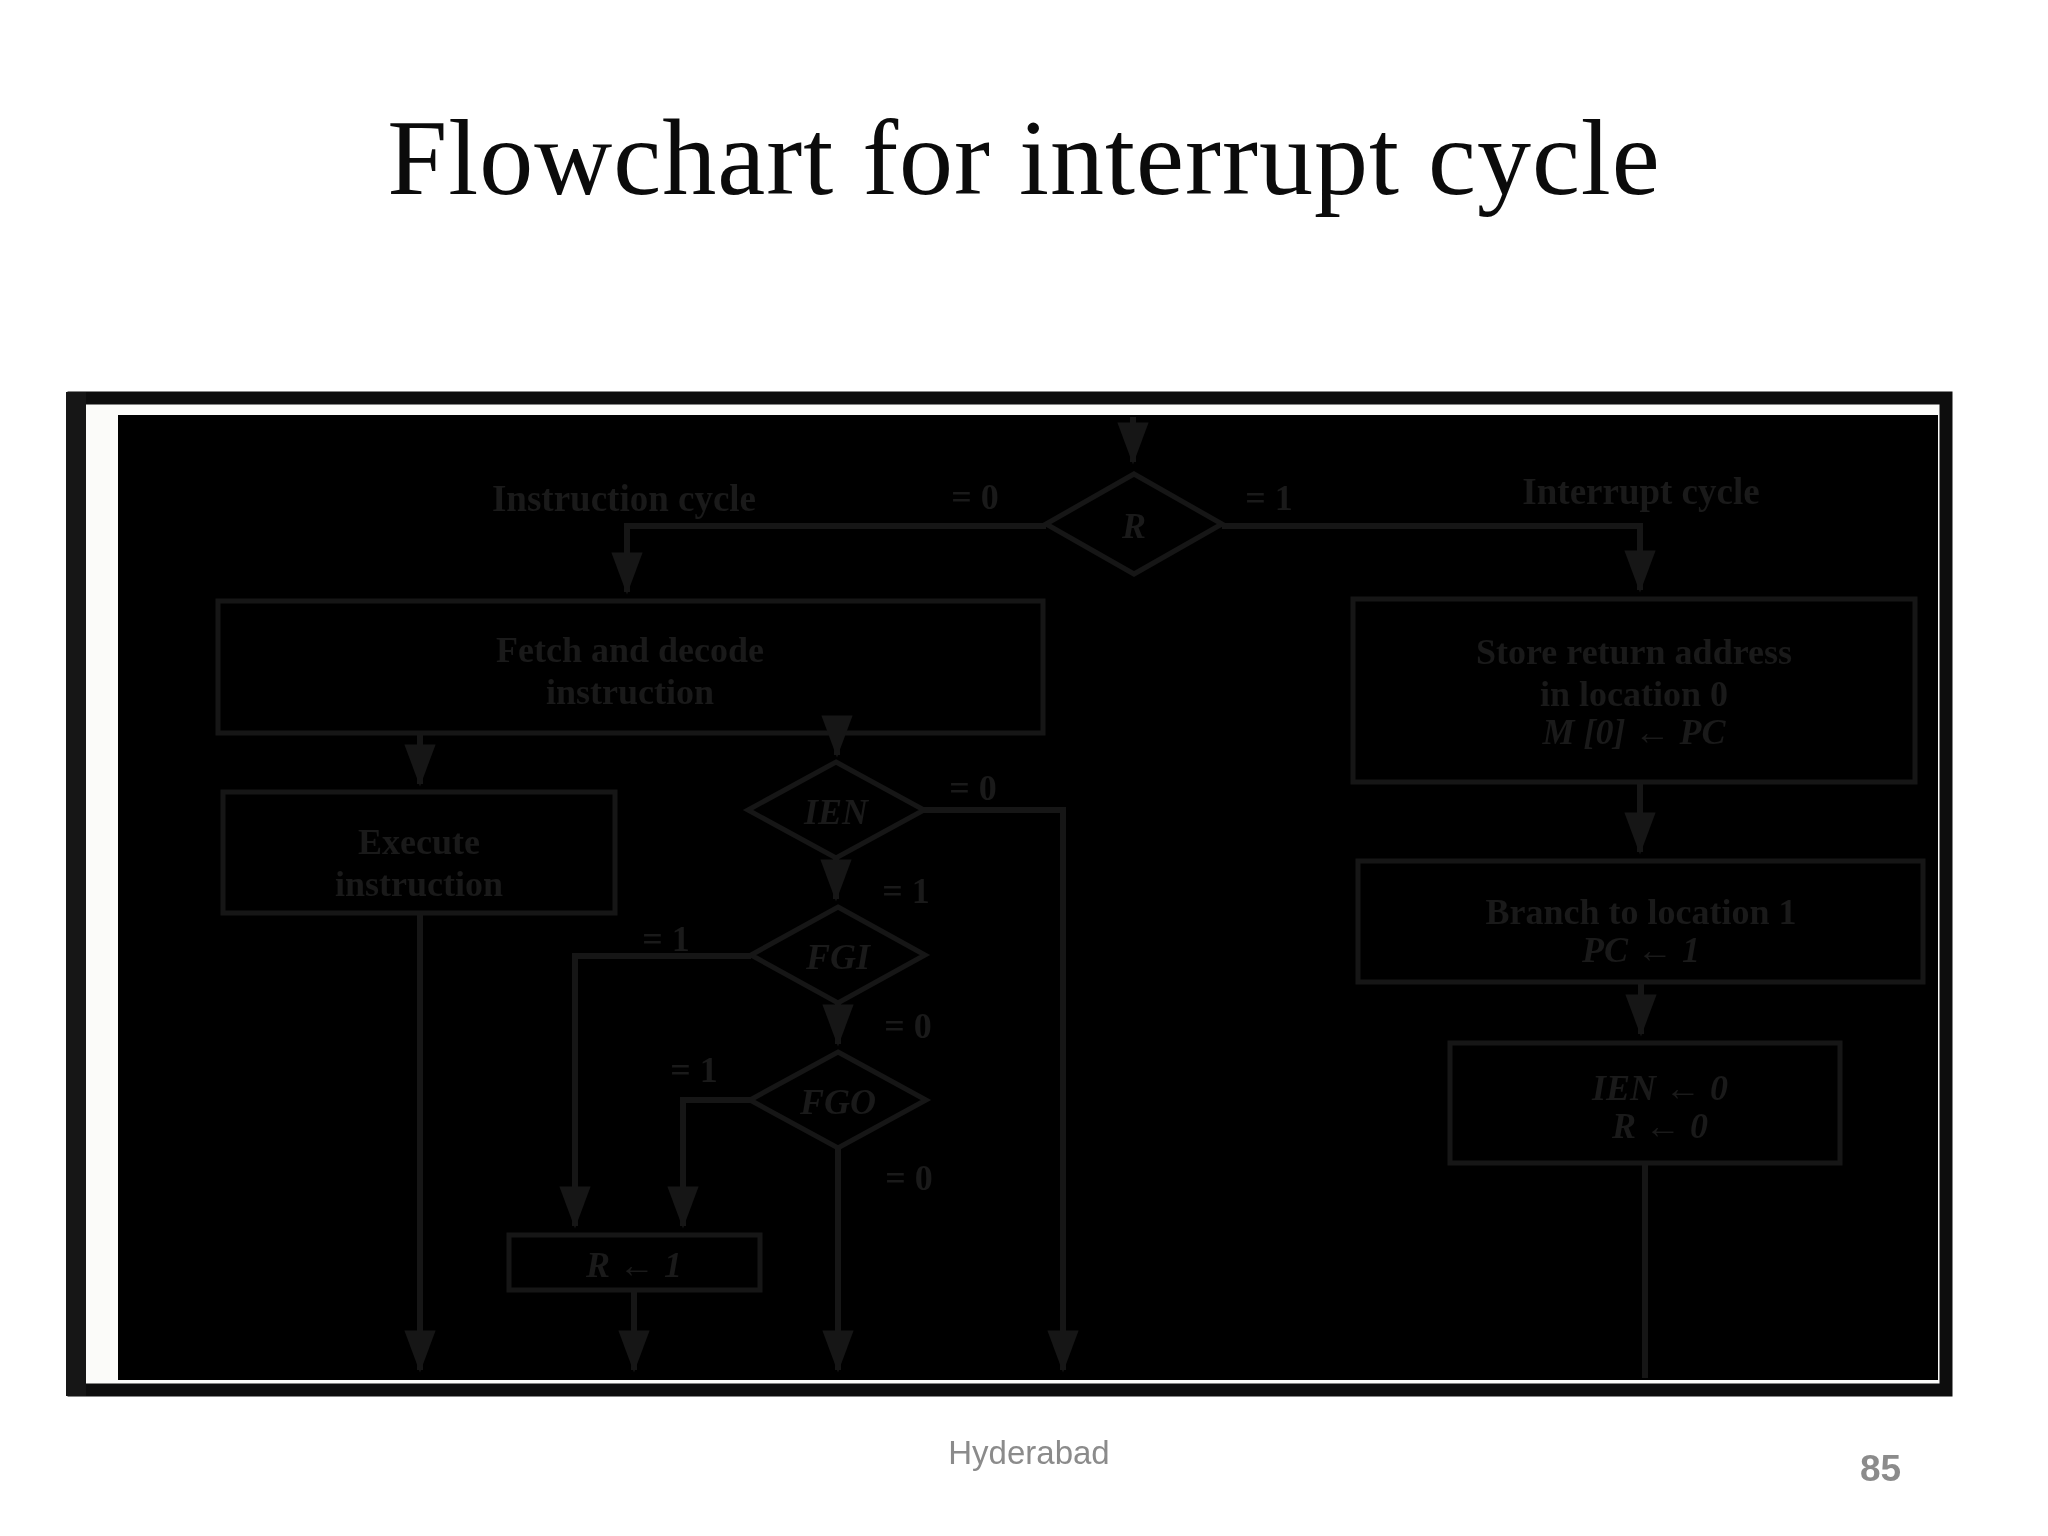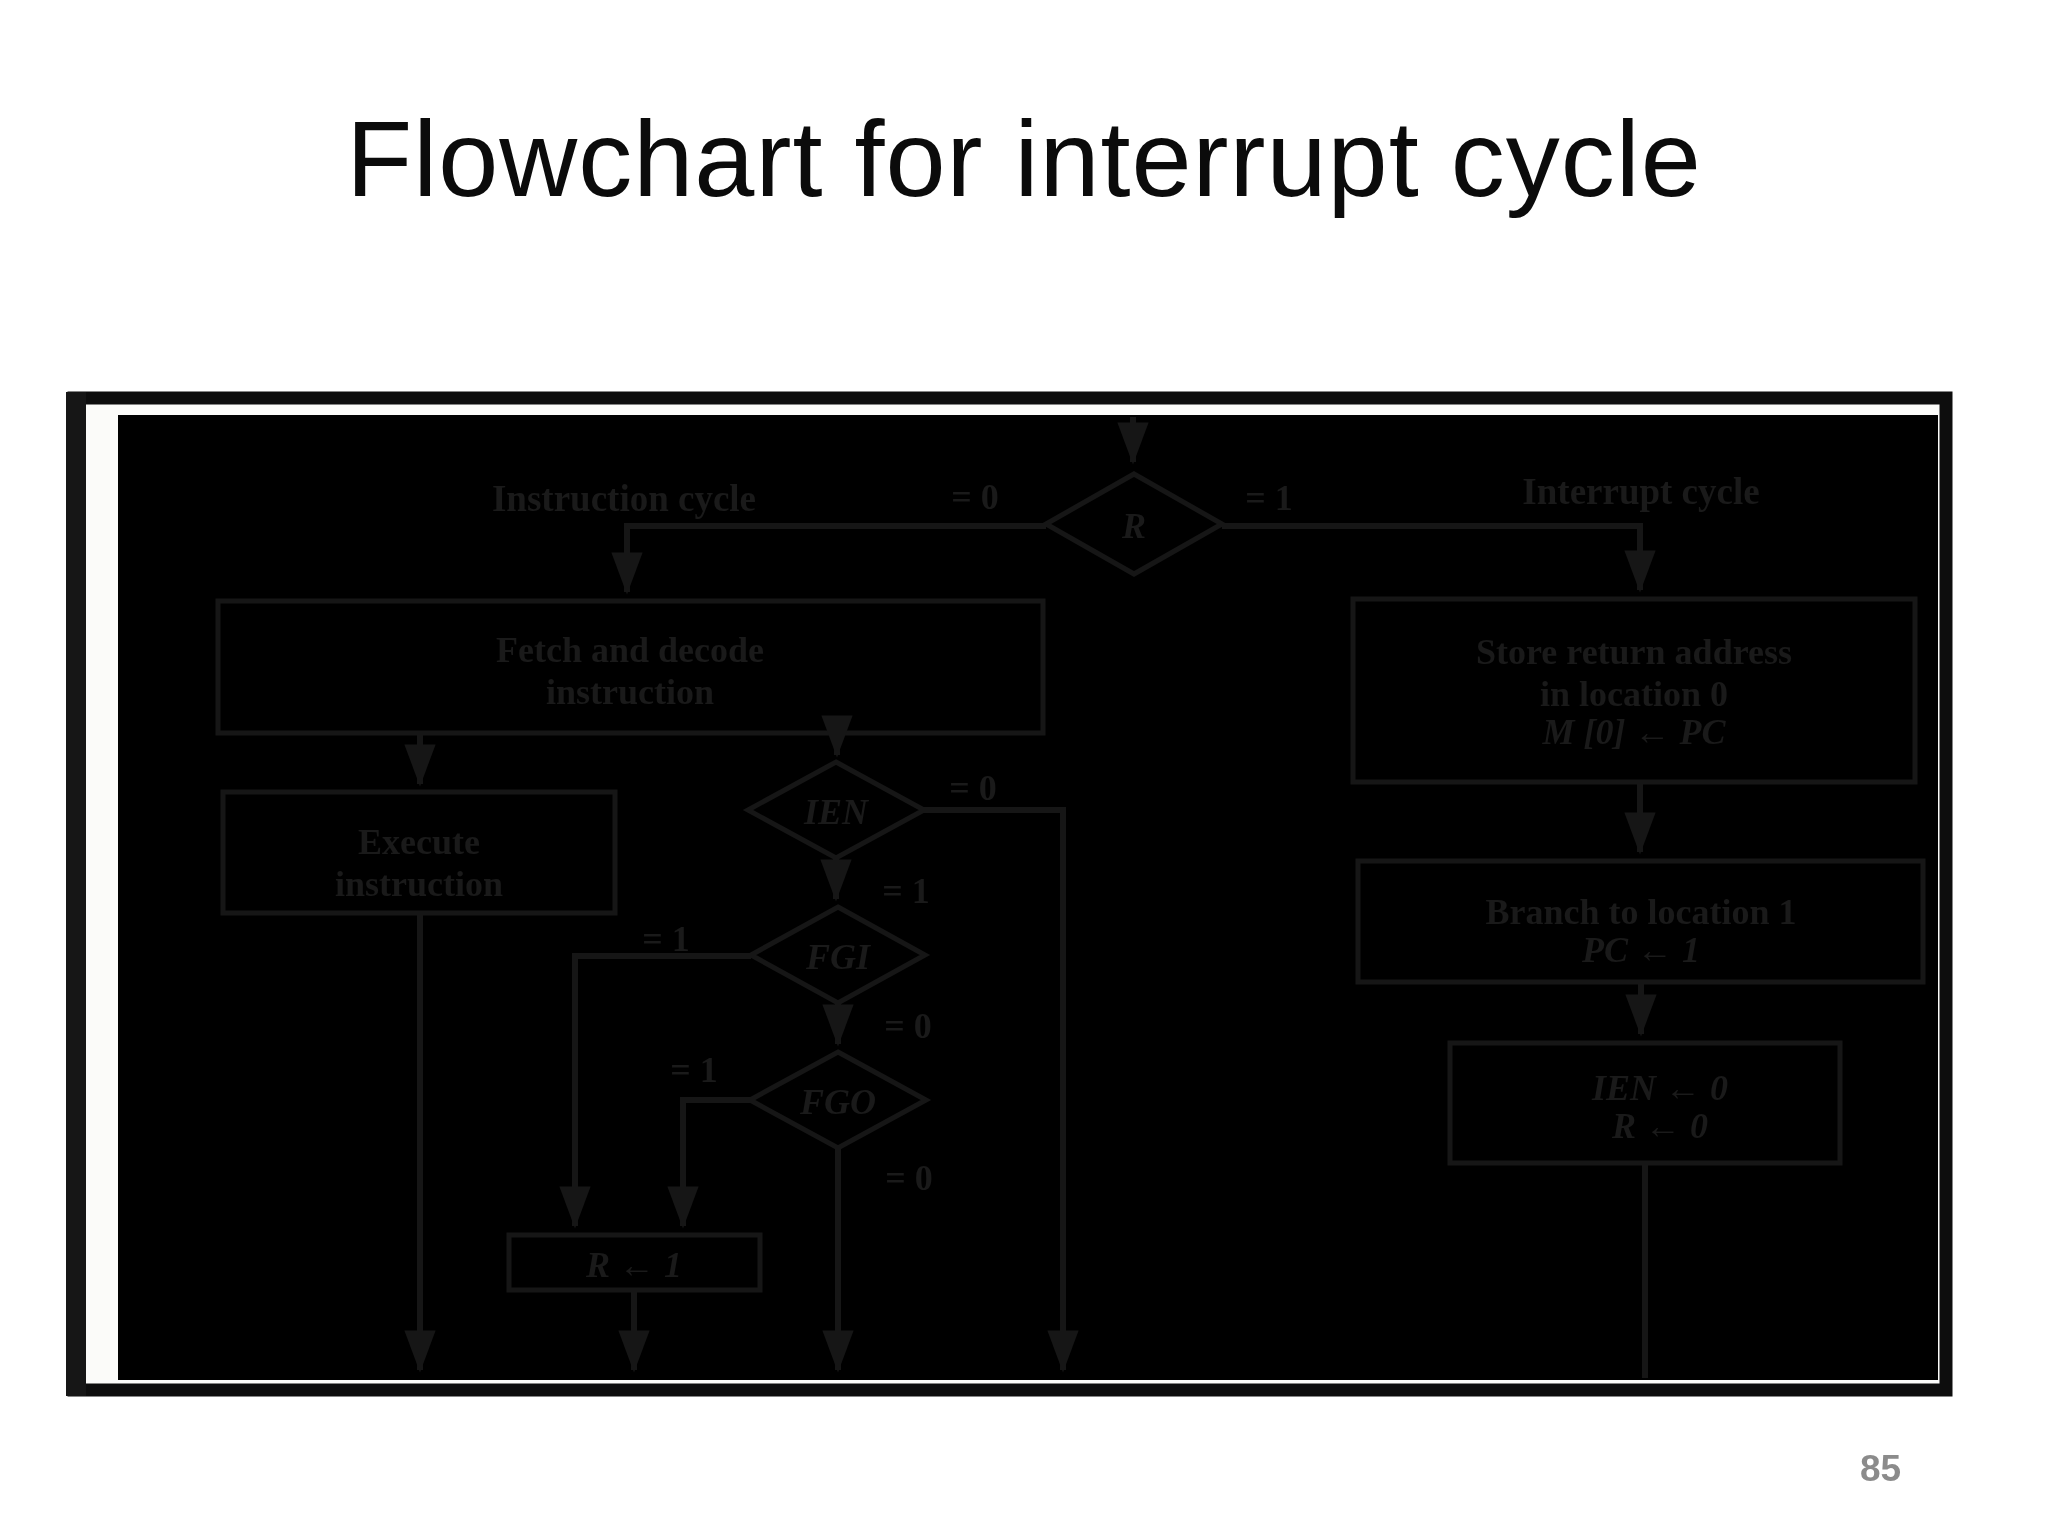--- a/index.html
+++ b/index.html
@@ -7,21 +7,21 @@
     width:2048px;height:1536px;
     background:#ffffff;
     font-family:"Liberation Serif", serif;
     position:relative;
     overflow:hidden;
   }
   .slide-title{
     position:absolute;
     left:0; top:96px; width:2048px;
     text-align:center;
-    font-family:Liberation Sans, sans-serif;
+    font-family:Liberation Serif, serif;
     font-size:108px;
     font-weight:400;
     color:#0b0b0b;
     letter-spacing:1px;
     margin:0;
   }
   .diagram-svg{
     position:absolute; left:0; top:0;
     width:2048px; height:1536px;
   }
@@ -138,15 +138,16 @@
   <text class="boxtext reg" x="1641" y="962" text-anchor="middle">PC ← 1</text>
   <line x1="1641" y1="982" x2="1641" y2="1034" stroke-width="6" marker-end="url(#arrow)"></line>
 
   <rect class="node" x="1450" y="1043" width="390" height="120" stroke-width="5"></rect>
   <text class="boxtext reg" x="1660" y="1100" text-anchor="middle">IEN ← 0</text>
   <text class="boxtext reg" x="1660" y="1138" text-anchor="middle">R ← 0</text>
   <line x1="1645" y1="1163" x2="1645" y2="1378" stroke-width="6"></line>
 </svg>
 
 <div class="footer">
+  <div>Hyderabad</div>
 </div>
 
 <div class="page-number">85</div>
 
 </body></html>

